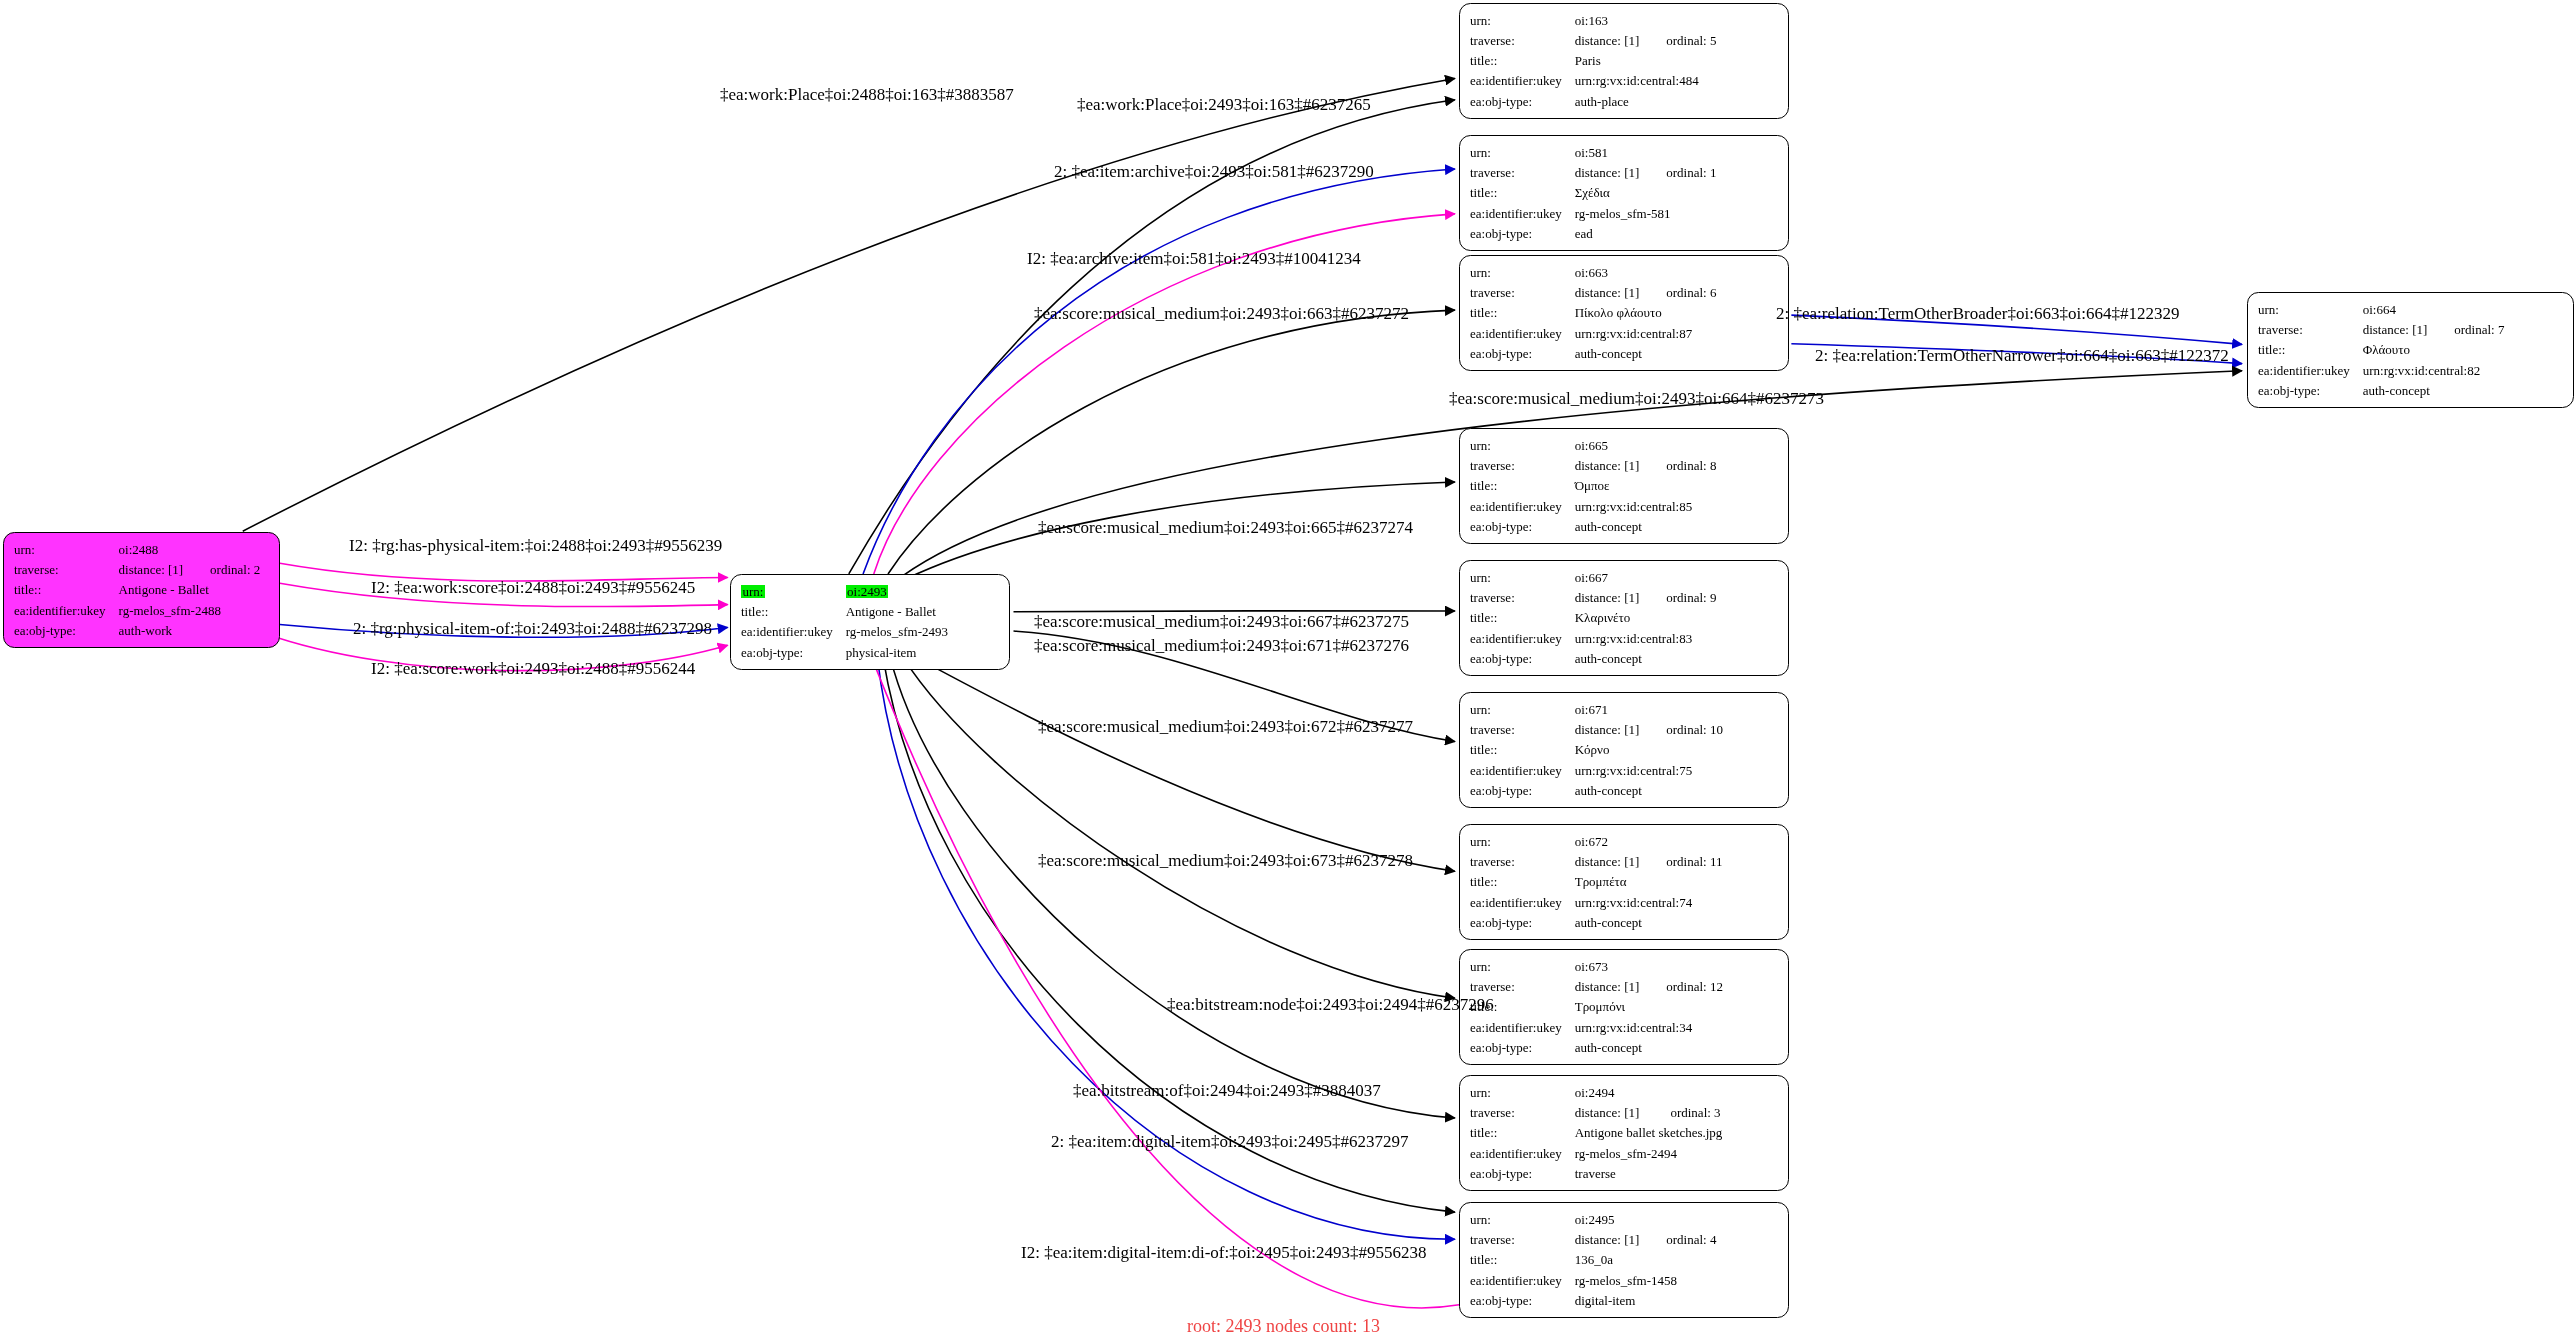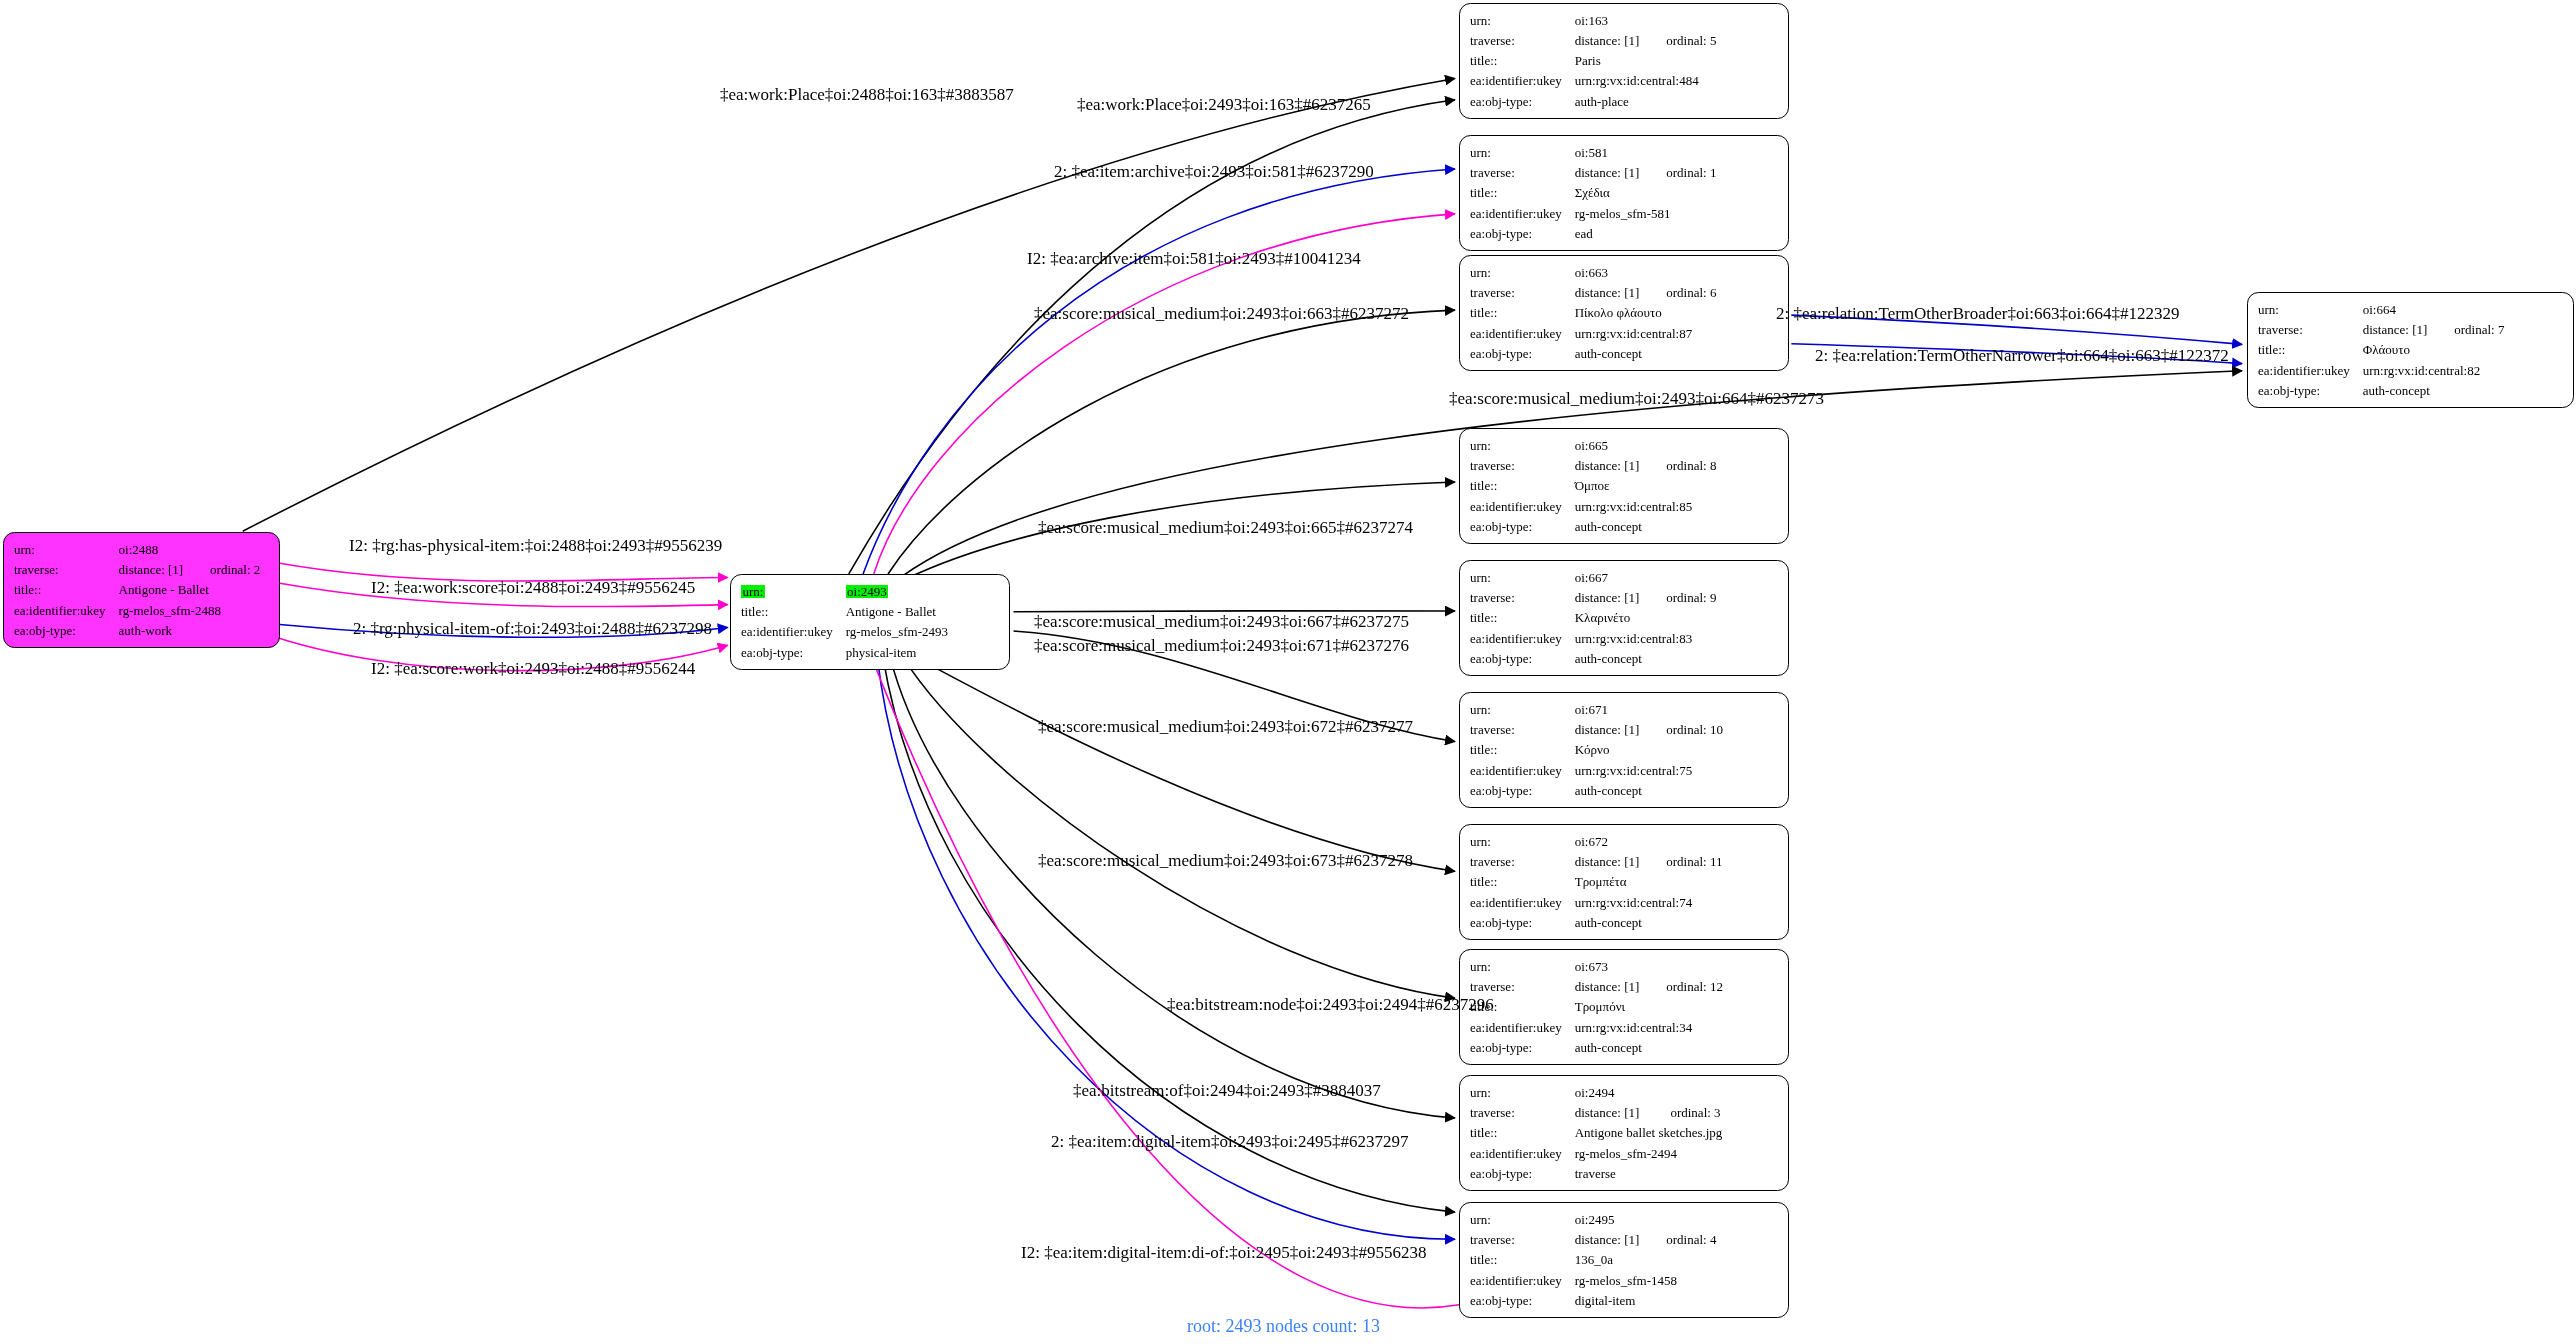--- a/index.html
+++ b/index.html
@@ -62,21 +62,21 @@
   .edge-label {
     position: absolute;
     font-size: 17px;
     color: #000000;
     white-space: nowrap;
     line-height: 1;
   }
   .footer-label {
     position: absolute;
     font-size: 18px;
-    color: #3b82f6;
+    color: #ef4444;
     white-space: nowrap;
   }
 </style>
 </head>
 <body>
 
 <div id="graph-root">
 
   <svg class="edge-layer" viewBox="0 0 3612 1885" xmlns="http://www.w3.org/2000/svg">
     <defs>

